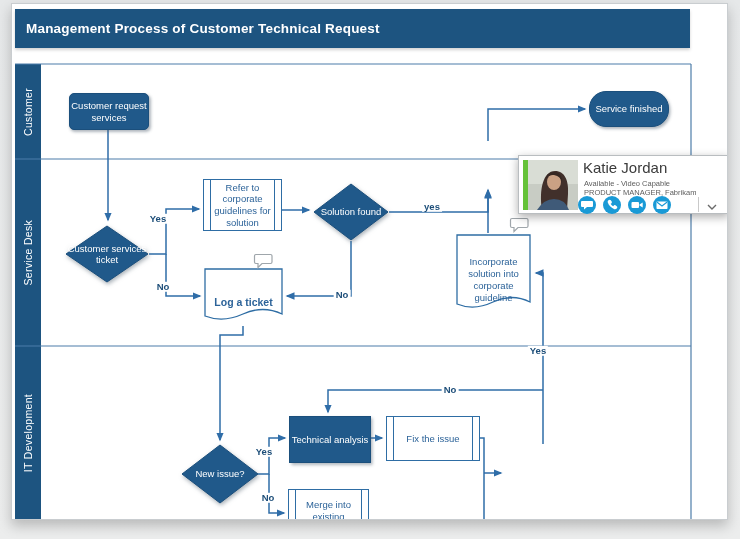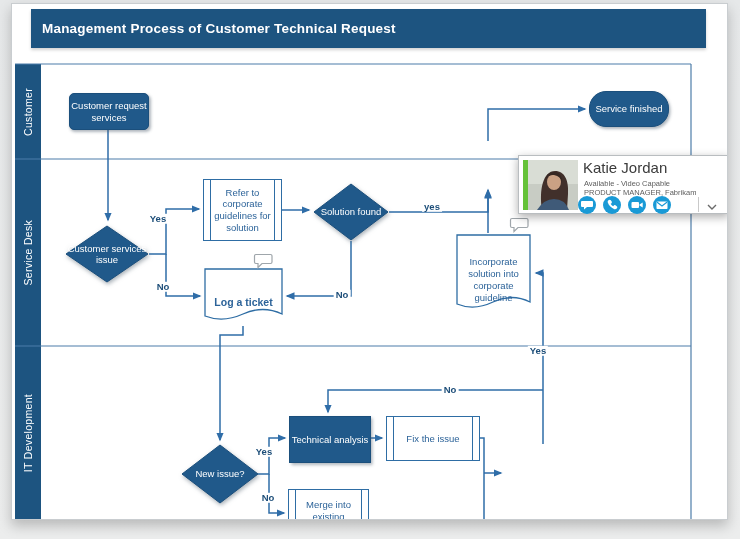--- a/index.html
+++ b/index.html
@@ -5,21 +5,21 @@
   * { margin:0; padding:0; box-sizing:border-box; }
   html,body { width:740px; height:539px; }
   body { font-family:"Liberation Sans", sans-serif; background:#e9eaeb; position:relative; overflow:hidden; }
 
   .desktop { position:absolute; inset:0; background:linear-gradient(#e6e8e9,#eceded); }
   .page { position:absolute; left:11px; top:3px; width:717px; height:517px; background:#fff;
           border:1px solid #c9cdd0; box-shadow:0 6px 12px rgba(0,0,0,.22); overflow:hidden; }
 
   .titlebar { position:absolute; left:3px; top:5px; width:675px; height:39px; background:#1d5480;
               color:#fff; font-size:13.5px; font-weight:600; line-height:39px; padding-left:11px;
-              box-shadow:0 2px 3px rgba(0,0,0,.18); letter-spacing:.2px;margin-left:16px; }
+              box-shadow:0 2px 3px rgba(0,0,0,.18); letter-spacing:.2px; }
 
   .lane-header { position:absolute; left:3px; width:26px; background:#1d5480; display:flex;
                  align-items:center; justify-content:center; }
   .lane-header span { writing-mode:vertical-rl; transform:rotate(180deg); color:#fff;
                       font-size:10.5px; letter-spacing:.3px; white-space:nowrap; }
 
   svg.connector-layer { position:absolute; left:0; top:0; width:717px; height:517px; }
   .conn { fill:none; stroke:#2f6da8; stroke-width:1.5; }
   .grid { fill:none; stroke:#4d7da9; stroke-width:1.2; }
 
@@ -110,24 +110,24 @@
   </svg>
 
   <div class="shape dark stadium" style="left:57px;top:89px;width:80px;height:37px;">
     <span>Customer request services</span>
   </div>
 
   <div class="diamond" style="left:53px;top:221px;width:84px;height:58px;">
     <svg viewBox="0 0 84 58">
         <polygon points="42,1 83,29 42,57 1,29" fill="#20598a" stroke="#1b4f7c"></polygon>
       </svg>
-    <div class="shape-text">Customer services issue</div>
-  </div>
-
-  <div class="shape predef" style="left:191px;top:175px;width:79px;height:62px;padding:0 9px;">
+    <div class="shape-text">Customer services ticket</div>
+  </div>
+
+  <div class="shape predef" style="left:191px;top:175px;width:79px;height:52px;padding:0 9px;">
     <span>Refer to corporate guidelines for solution</span>
   </div>
 
   <div class="diamond" style="left:301px;top:179px;width:76px;height:58px;">
     <svg viewBox="0 0 76 58">
         <polygon points="38,1 75,29 38,57 1,29" fill="#20598a" stroke="#1b4f7c"></polygon>
       </svg>
     <div class="shape-text">Solution found</div>
   </div>
 

